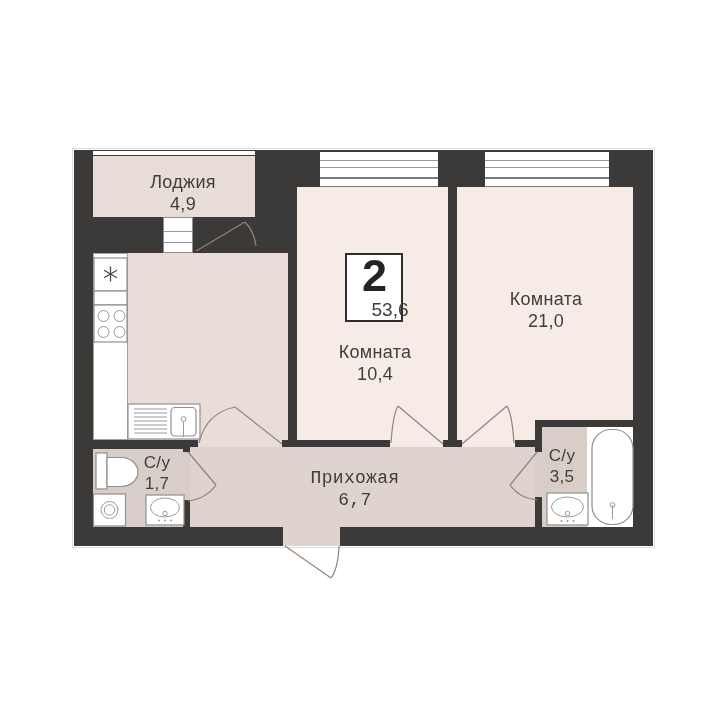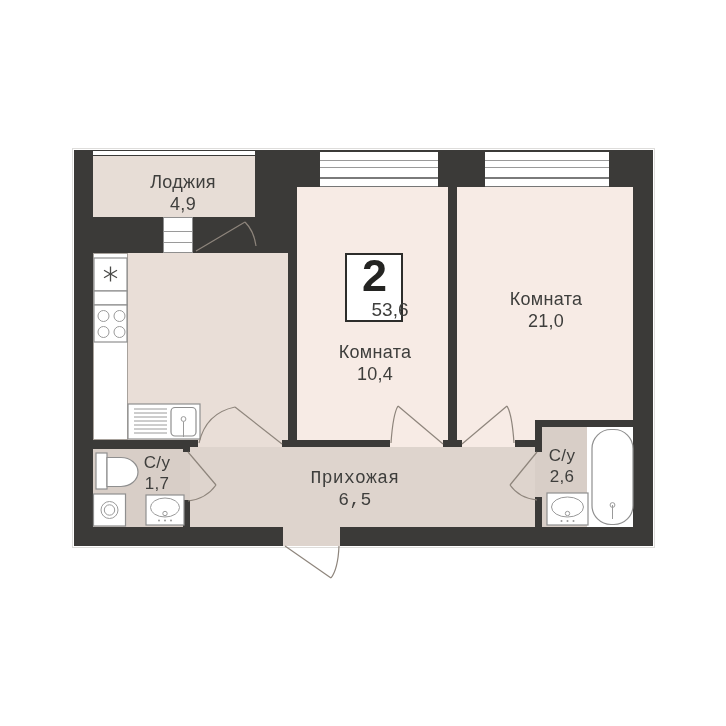--- a/index.html
+++ b/index.html
@@ -80,29 +80,29 @@
   <div class="lbl" style="left:375px;top:341px;">
     <div>Комната</div>
     <div>10,4</div>
   </div>
   <div class="lbl" style="left:546px;top:288px;">
     <div>Комната</div>
     <div>21,0</div>
   </div>
   <div class="lbl" style="left:355px;top:467px;font-family:Liberation Mono, monospace;">
     <div>Прихожая</div>
-    <div>6,5</div>
+    <div>6,7</div>
   </div>
   <div class="lbl small" style="left:157px;top:452px;">
     <div>С/у</div>
     <div>1,7</div>
   </div>
   <div class="lbl small" style="left:562px;top:445px;">
     <div>С/у</div>
-    <div>2,6</div>
+    <div>3,5</div>
   </div>
 
   <svg class="overlay" width="726" height="726" viewBox="0 0 726 726">
 
     <g>
       <rect class="fx" x="94" y="258" width="33" height="33"></rect>
       <g stroke="#4a4a48" stroke-width="1.3">
         <line x1="110.5" y1="266.5" x2="110.5" y2="281.5"></line>
         <line x1="110.5" y1="266.5" x2="110.5" y2="281.5" transform="rotate(60 110.5 274)"></line>
         <line x1="110.5" y1="266.5" x2="110.5" y2="281.5" transform="rotate(-60 110.5 274)"></line>

